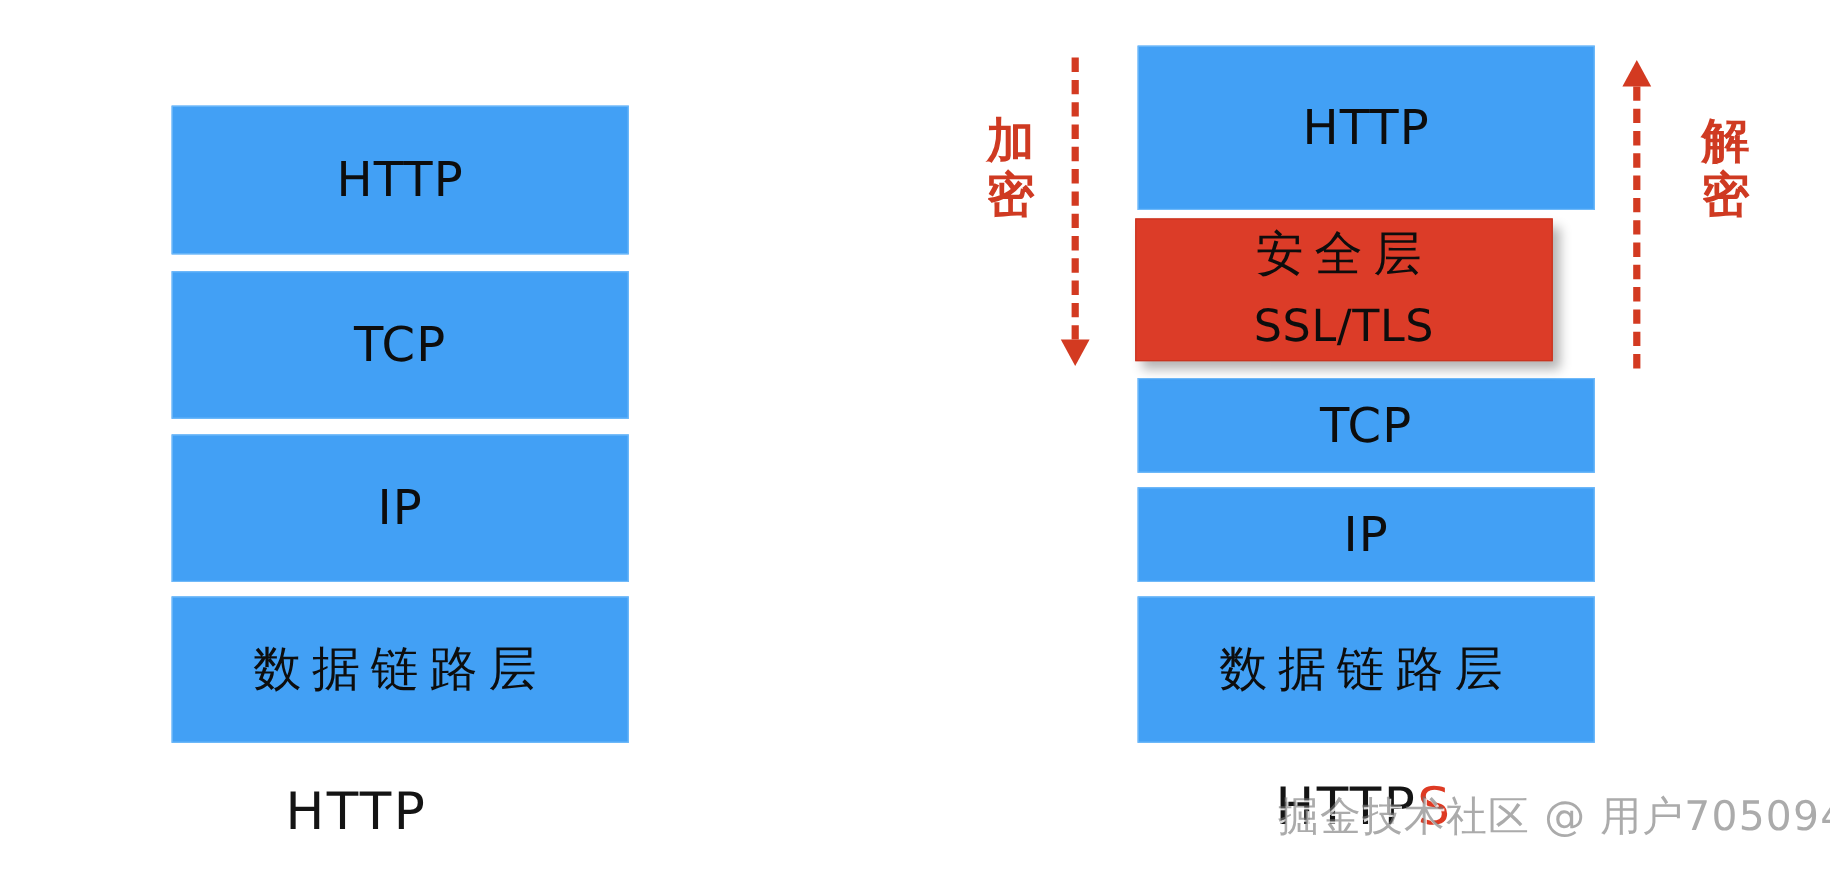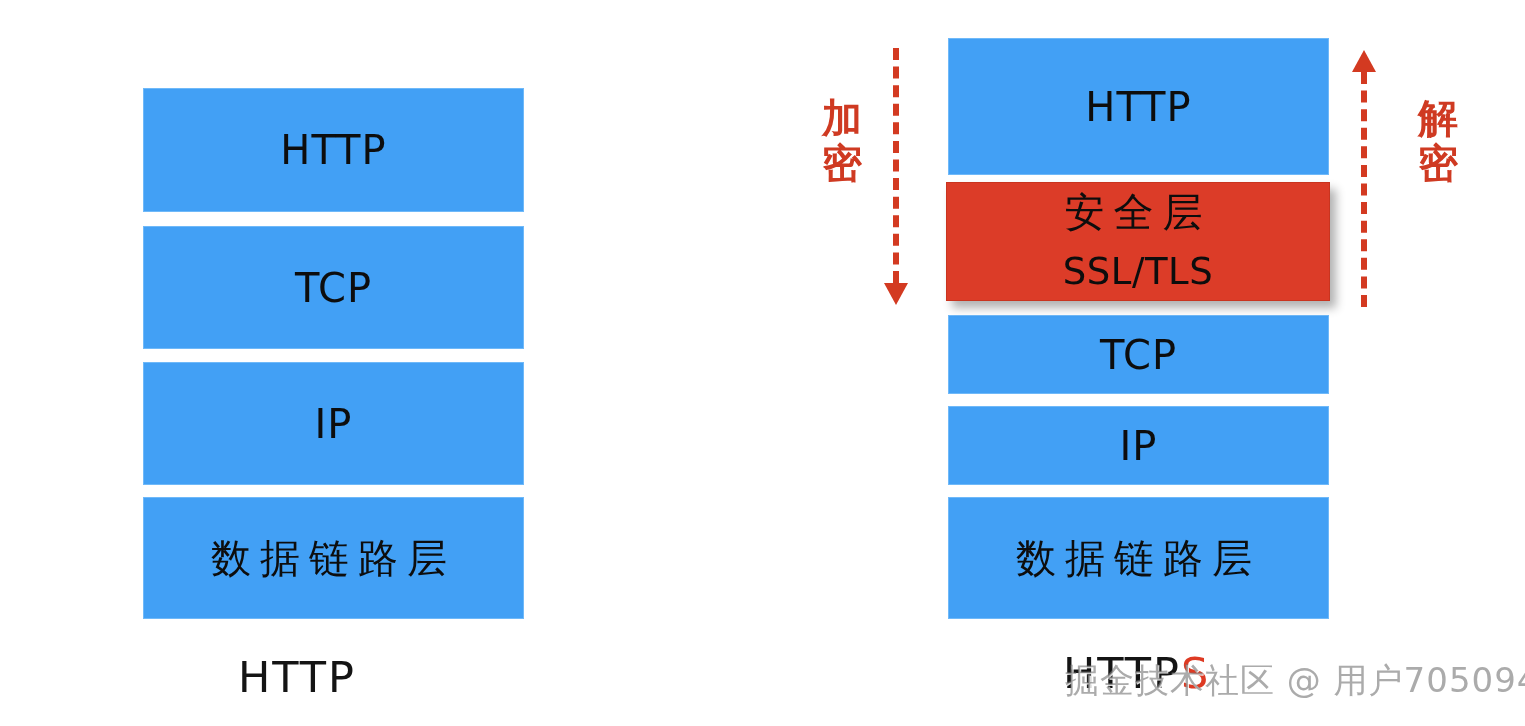--- a/index.html
+++ b/index.html
@@ -149,21 +149,21 @@
     <div class="dash-line" style="left:893px; top:48px; height:235px;"></div>
     <div class="arrow-head down" style="left:884px; top:283px;"></div>
   </div>
 
   <div class="stack">
 
     <div class="layer-box blue" style="left:948px; top:38px; width:381px; height:137px;">
       <span class="layer-label">HTTP</span>
     </div>
 
-    <div class="layer-box red" style="left:946px; top:182px; width:384px; height:119px;">
+    <div class="layer-box red" style="left:946px; top:182px; width:348px; height:119px;">
       <span class="layer-label cjk">安全层</span>
       <span class="layer-label sub">SSL/TLS</span>
     </div>
 
     <div class="layer-box blue" style="left:948px; top:315px; width:381px; height:79px;">
       <span class="layer-label">TCP</span>
     </div>
 
     <div class="layer-box blue" style="left:948px; top:406px; width:381px; height:79px;">
       <span class="layer-label">IP</span>

